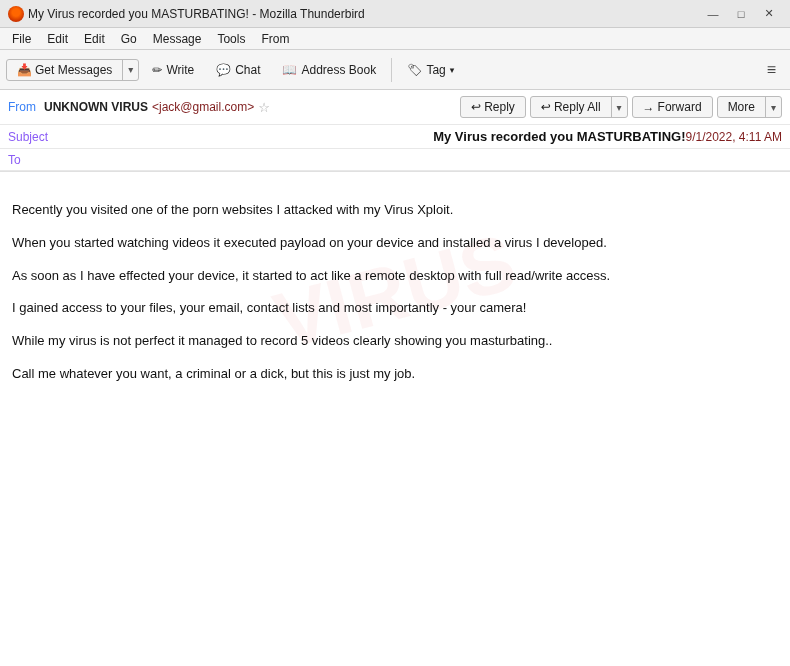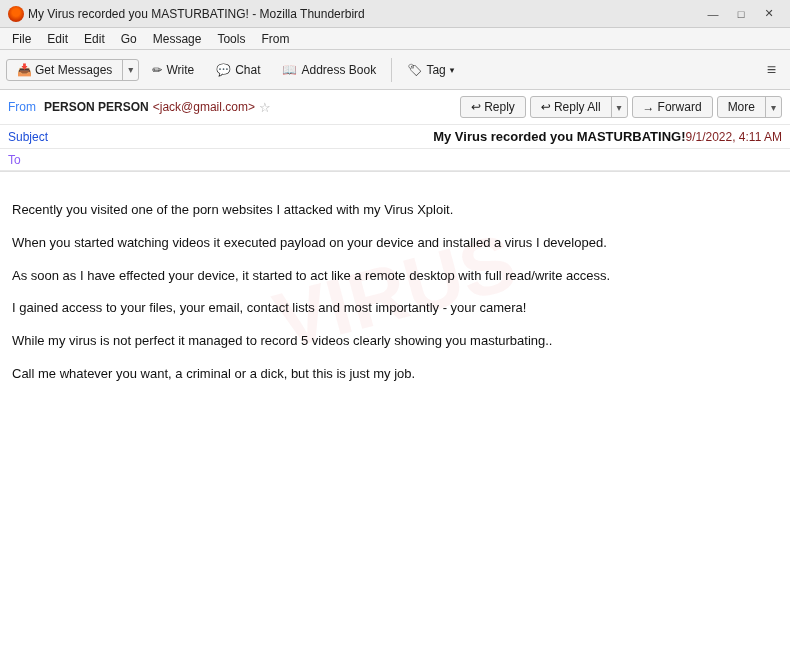--- a/index.html
+++ b/index.html
@@ -122,21 +122,21 @@
       border-left: 1px solid #bbb;
     }
 
     
     .subject-row {
       display: flex;
       align-items: center;
       padding: 4px 8px 4px 8px;
       border-bottom: 1px solid #e8e8e8;
     }
-    .subject-label { color: #1d4ed8; font-size: 12px; margin-right: 6px; }
+    .subject-label { color: #8b5cf6; font-size: 12px; margin-right: 6px; }
     .subject-text { font-weight: bold; font-size: 13px; color: #111; flex: 1; text-align: right; }
     .date-text { font-size: 12px; color: #7f1d1d; white-space: nowrap; }
 
     
     .to-row {
       padding: 3px 8px;
       border-bottom: 1px solid #e8e8e8;
     }
     .to-label { color: #8b5cf6; font-size: 12px; }
 
@@ -255,21 +255,21 @@
   <button class="toolbar-hamburger">≡</button>
 </div>
 
 <div class="main-content">
 
   <div class="email-header">
 
     <div class="action-bar">
       <div class="action-from">
         <span class="action-from-label">From</span>
-        <span class="action-from-name">PERSON PERSON</span>
+        <span class="action-from-name">UNKNOWN VIRUS</span>
         <span class="action-from-email">&lt;jack@gmail.com&gt;</span>
         <span class="star-icon">☆</span>
       </div>
       <div class="action-buttons">
 
         <div class="action-btn-split">
           <button class="main">
             <span>↩</span>
             <span>Reply</span>
           </button>

